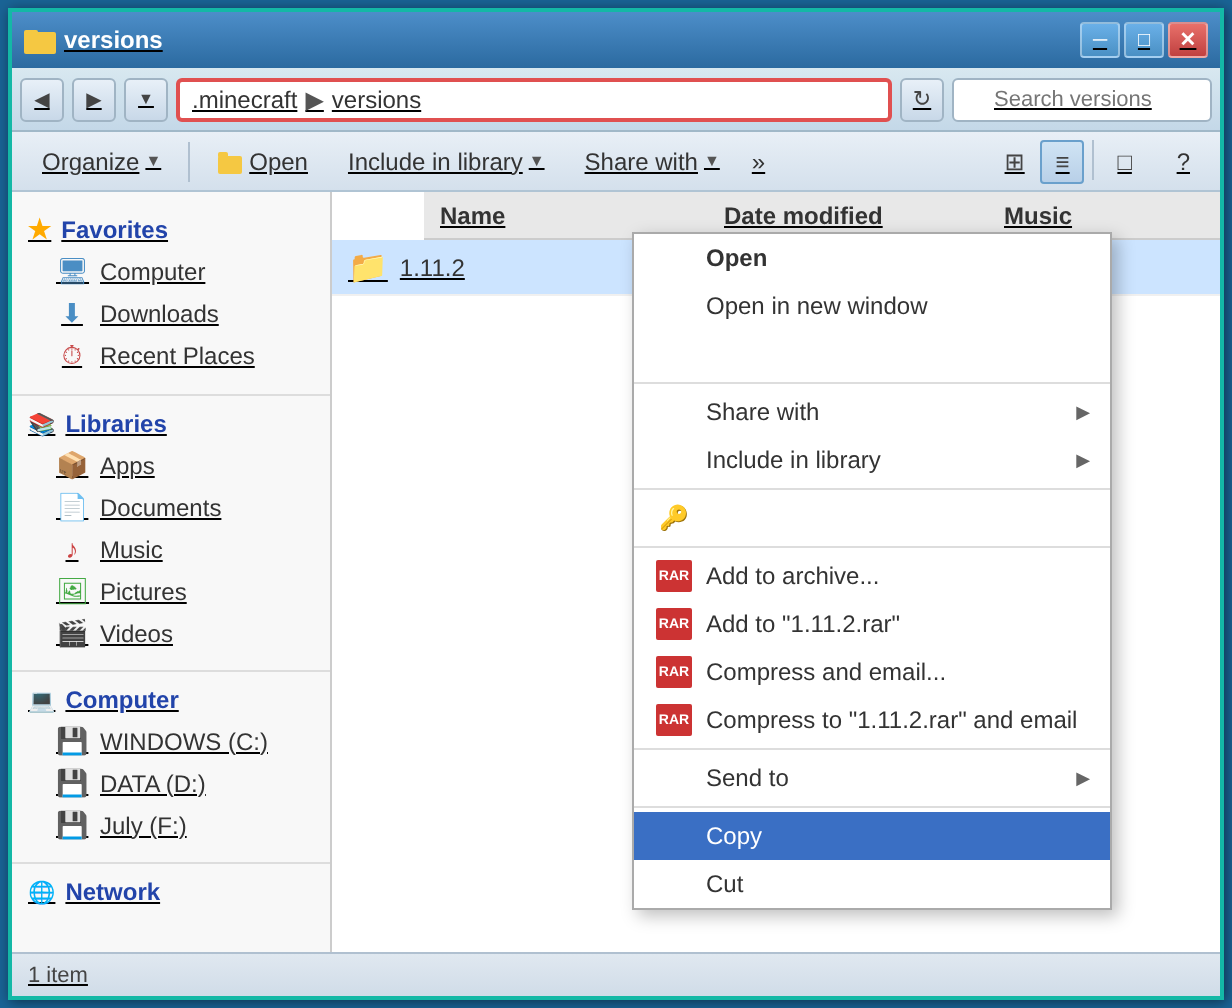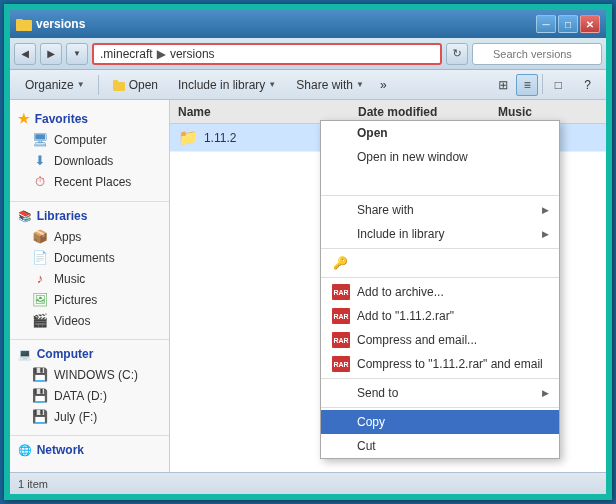--- a/index.html
+++ b/index.html
@@ -10,25 +10,26 @@
       font-size: 12px;
       background: #1a6496;
       overflow: hidden;
     }
 
     
     .window {
       width: 608px;
       height: 496px;
       margin: 4px auto;
-      border: 6px solid #14b8a6;
+      border: 2px solid #14b8a6;
       background: #6d28d9;
       box-shadow: 1px 1px 6px rgba(0,0,0,0.5);
       display: flex;
       flex-direction: column;
+      text-decoration: underline;
     }
 
     
     .title-bar {
       height: 28px;
       background: linear-gradient(to bottom, #4d8ec9 0%, #2b6aa0 100%);
       display: flex;
       align-items: center;
       justify-content: space-between;
       padding: 0 6px;
@@ -277,20 +278,21 @@
       align-items: center;
       height: 24px;
       background: #e8e8e8;
       border-bottom: 1px solid #ccc;
       padding: 0 8px;
       font-size: 12px;
       font-weight: bold;
       color: #333;
       position: sticky;
       top: 0;
+      margin-left: 46px;
     }
     .col-name { flex: 1; }
     .col-date { width: 140px; }
     .col-type { width: 100px; }
 
     .file-item {
       display: flex;
       align-items: center;
       height: 28px;
       padding: 0 8px;

